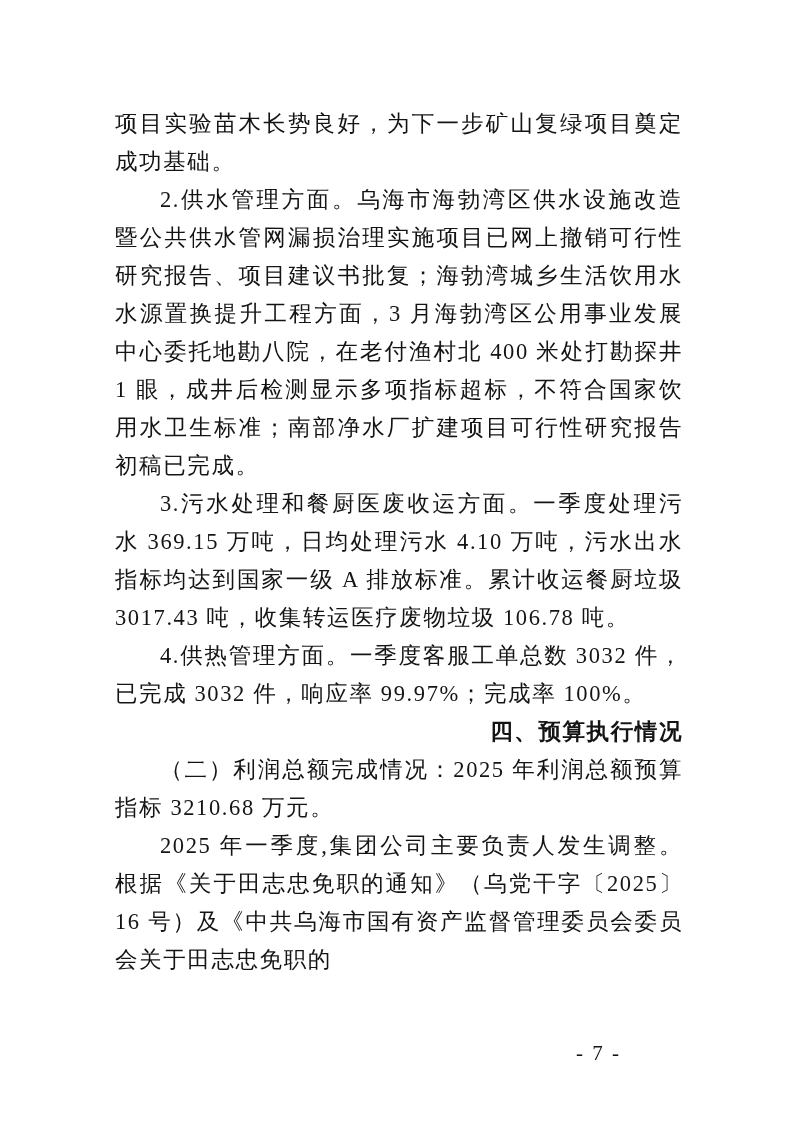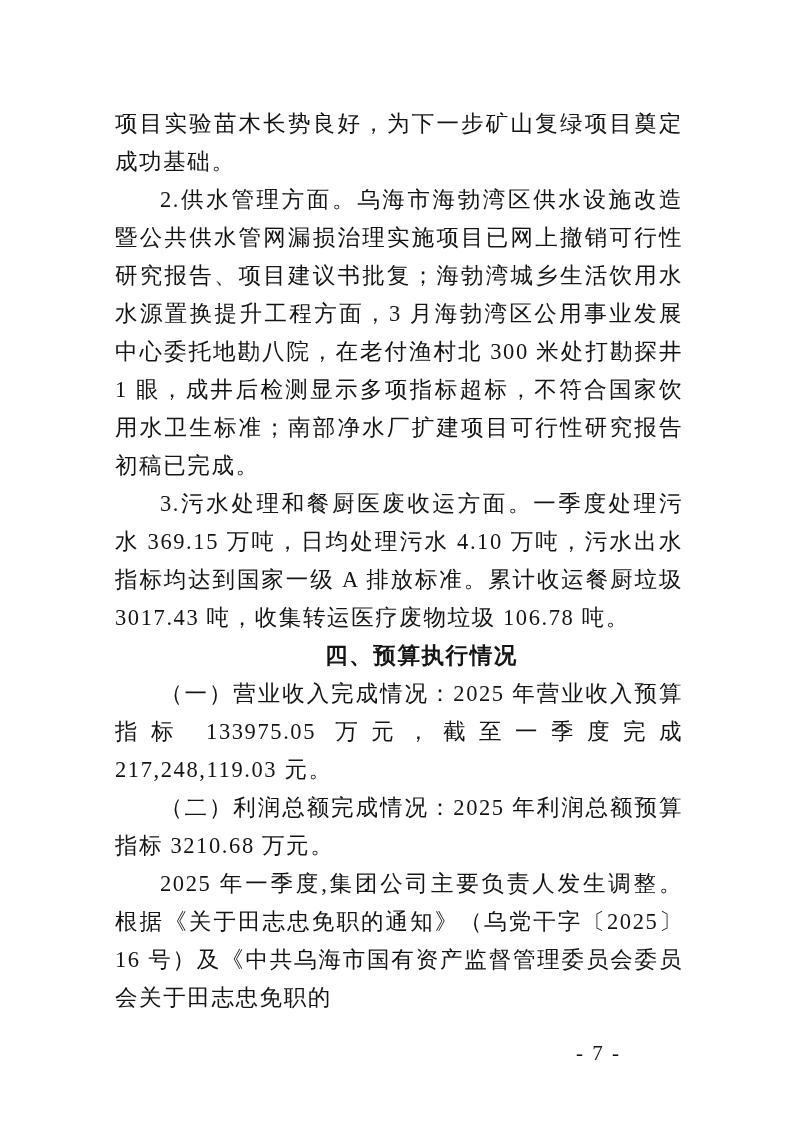--- a/index.html
+++ b/index.html
@@ -33,40 +33,40 @@
     text-indent: 45px;
   }
   .content h2.heading {
     margin: 0;
     font-family: "Liberation Sans", "DejaVu Sans", sans-serif;
     font-weight: 700;
     font-size: 22.5px;
     line-height: 38px;
     letter-spacing: 1.6px;
     color: #141414;
-    text-align: center;
+    text-align: right;
     text-indent: 45px;
   }
   .footer {
     position: absolute;
     top: 1041px;
     right: 120px;
     font-family: "Liberation Serif", "DejaVu Serif", serif;
     font-size: 21px;
     letter-spacing: 2px;
     color: #141414;
   }
 </style>
 </head>
 <body>
 
 <div class="page">
   <div class="content">
       <p class="body">项目实验苗木长势良好，为下一步矿山复绿项目奠定成功基础。</p>
-      <p class="body indent">2.供水管理方面。乌海市海勃湾区供水设施改造暨公共供水管网漏损治理实施项目已网上撤销可行性研究报告、项目建议书批复；海勃湾城乡生活饮用水水源置换提升工程方面，3 月海勃湾区公用事业发展中心委托地勘八院，在老付渔村北 300 米处打勘探井 1 眼，成井后检测显示多项指标超标，不符合国家饮用水卫生标准；南部净水厂扩建项目可行性研究报告初稿已完成。</p>
+      <p class="body indent">2.供水管理方面。乌海市海勃湾区供水设施改造暨公共供水管网漏损治理实施项目已网上撤销可行性研究报告、项目建议书批复；海勃湾城乡生活饮用水水源置换提升工程方面，3 月海勃湾区公用事业发展中心委托地勘八院，在老付渔村北 400 米处打勘探井 1 眼，成井后检测显示多项指标超标，不符合国家饮用水卫生标准；南部净水厂扩建项目可行性研究报告初稿已完成。</p>
       <p class="body indent">3.污水处理和餐厨医废收运方面。一季度处理污水 369.15 万吨，日均处理污水 4.10 万吨，污水出水指标均达到国家一级 A 排放标准。累计收运餐厨垃圾 3017.43 吨，收集转运医疗废物垃圾 106.78 吨。</p>
+      <p class="body indent">4.供热管理方面。一季度客服工单总数 3032 件，已完成 3032 件，响应率 99.97%；完成率 100%。</p>
       <h2 class="heading">四、预算执行情况</h2>
-      <p class="body indent">（一）营业收入完成情况：2025 年营业收入预算指标 133975.05 万元，截至一季度完成 217,248,119.03 元。</p>
       <p class="body indent">（二）利润总额完成情况：2025 年利润总额预算指标 3210.68 万元。</p>
       <p class="body indent">2025 年一季度,集团公司主要负责人发生调整。根据《关于田志忠免职的通知》（乌党干字〔2025〕16 号）及《中共乌海市国有资产监督管理委员会委员会关于田志忠免职的</p>
     </div>
   <div class="footer">- 7 -</div>
 </div>
 
 </body></html>

